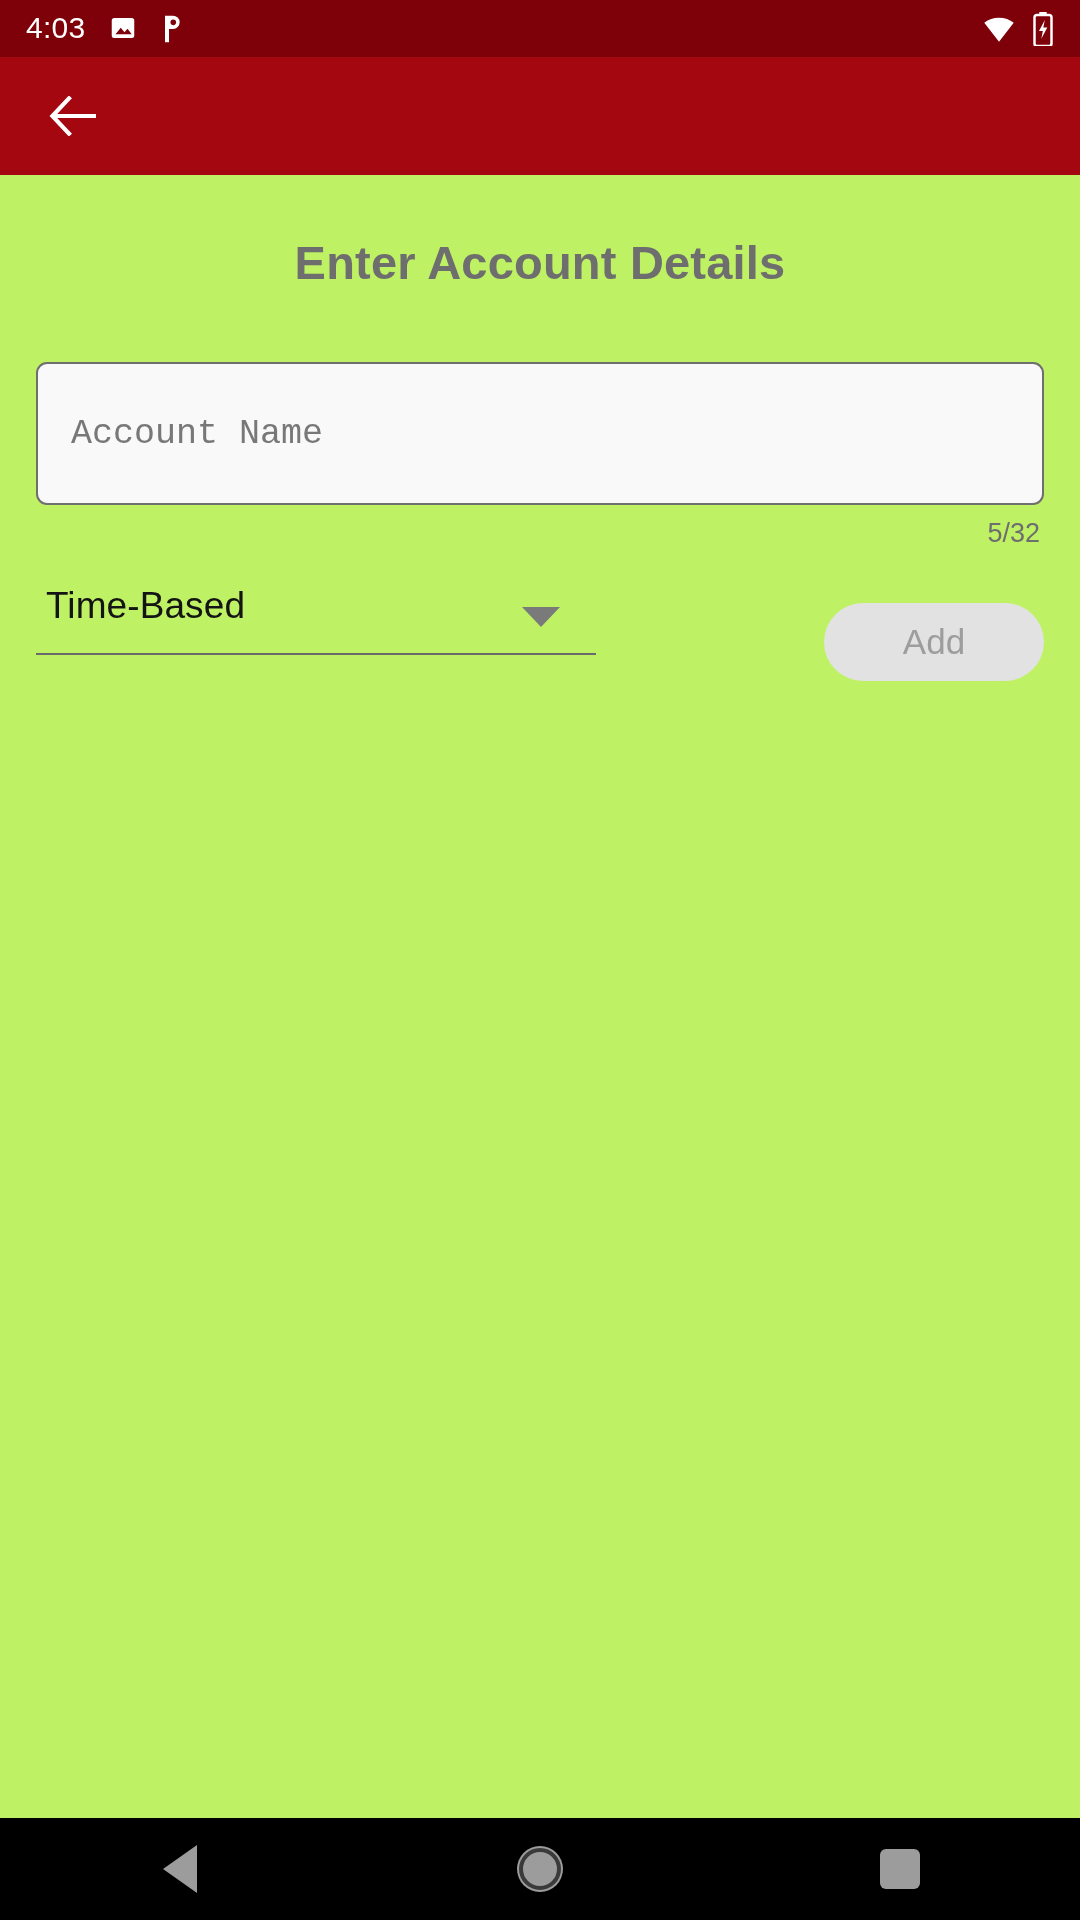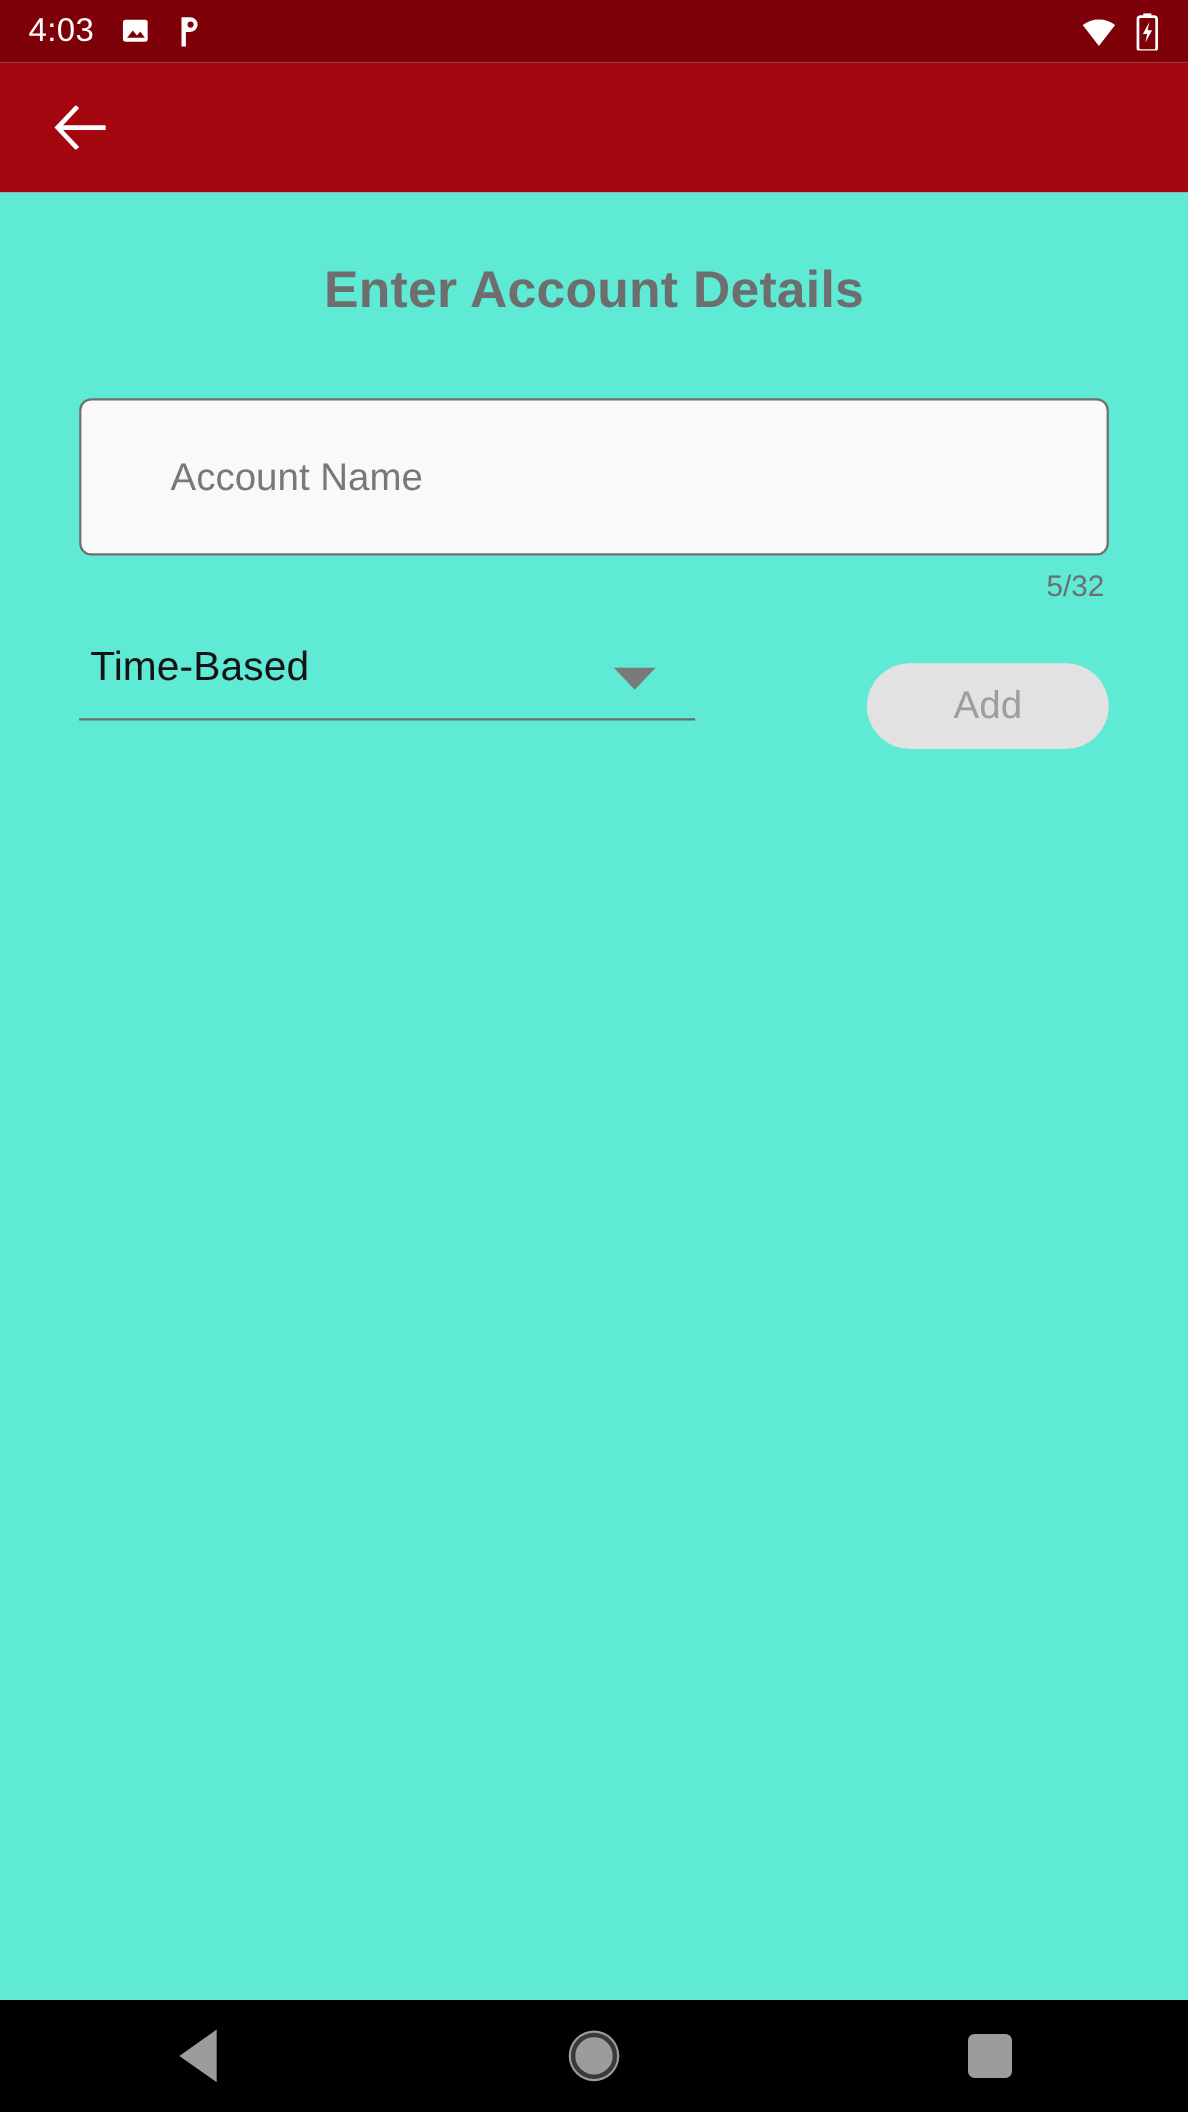--- a/index.html
+++ b/index.html
@@ -51,22 +51,22 @@
     font-weight:bold;
     margin-left:52px;
     letter-spacing:0.2px;
     white-space:nowrap;
   }
 
   
   .content {
     flex:1 1 auto;
     position:relative;
-    background:#5eead4;
-    padding:0 72px;
+    background:#bef264;
+    padding:0 36px;
     overflow:hidden;
   }
   .page-heading {
     text-align:center;
     color:#6E6E6E;
     font-size:47px;
     font-weight:bold;
     margin-top:60px;
     letter-spacing:0.2px;
   }
@@ -78,24 +78,23 @@
     border-radius:11px;
     background:#F9F9F9;
     display:flex; align-items:center;
     padding:0 33px;
     cursor:text;
   }
   .field-box.secret { margin-top:90px; }
   .field-input {
     width:100%;
     border:none; outline:none; background:transparent;
-    font-family:Liberation Sans, sans-serif;
+    font-family:Liberation Mono, monospace;
     font-size:35px;
     color:#202020;
-    margin-left:48px;
   }
   .field-input::placeholder { color:#787878; }
 
   .char-counter {
     text-align:right;
     color:#6E6E6E;
     font-size:27px;
     margin-top:13px;
     padding-right:4px;
   }

